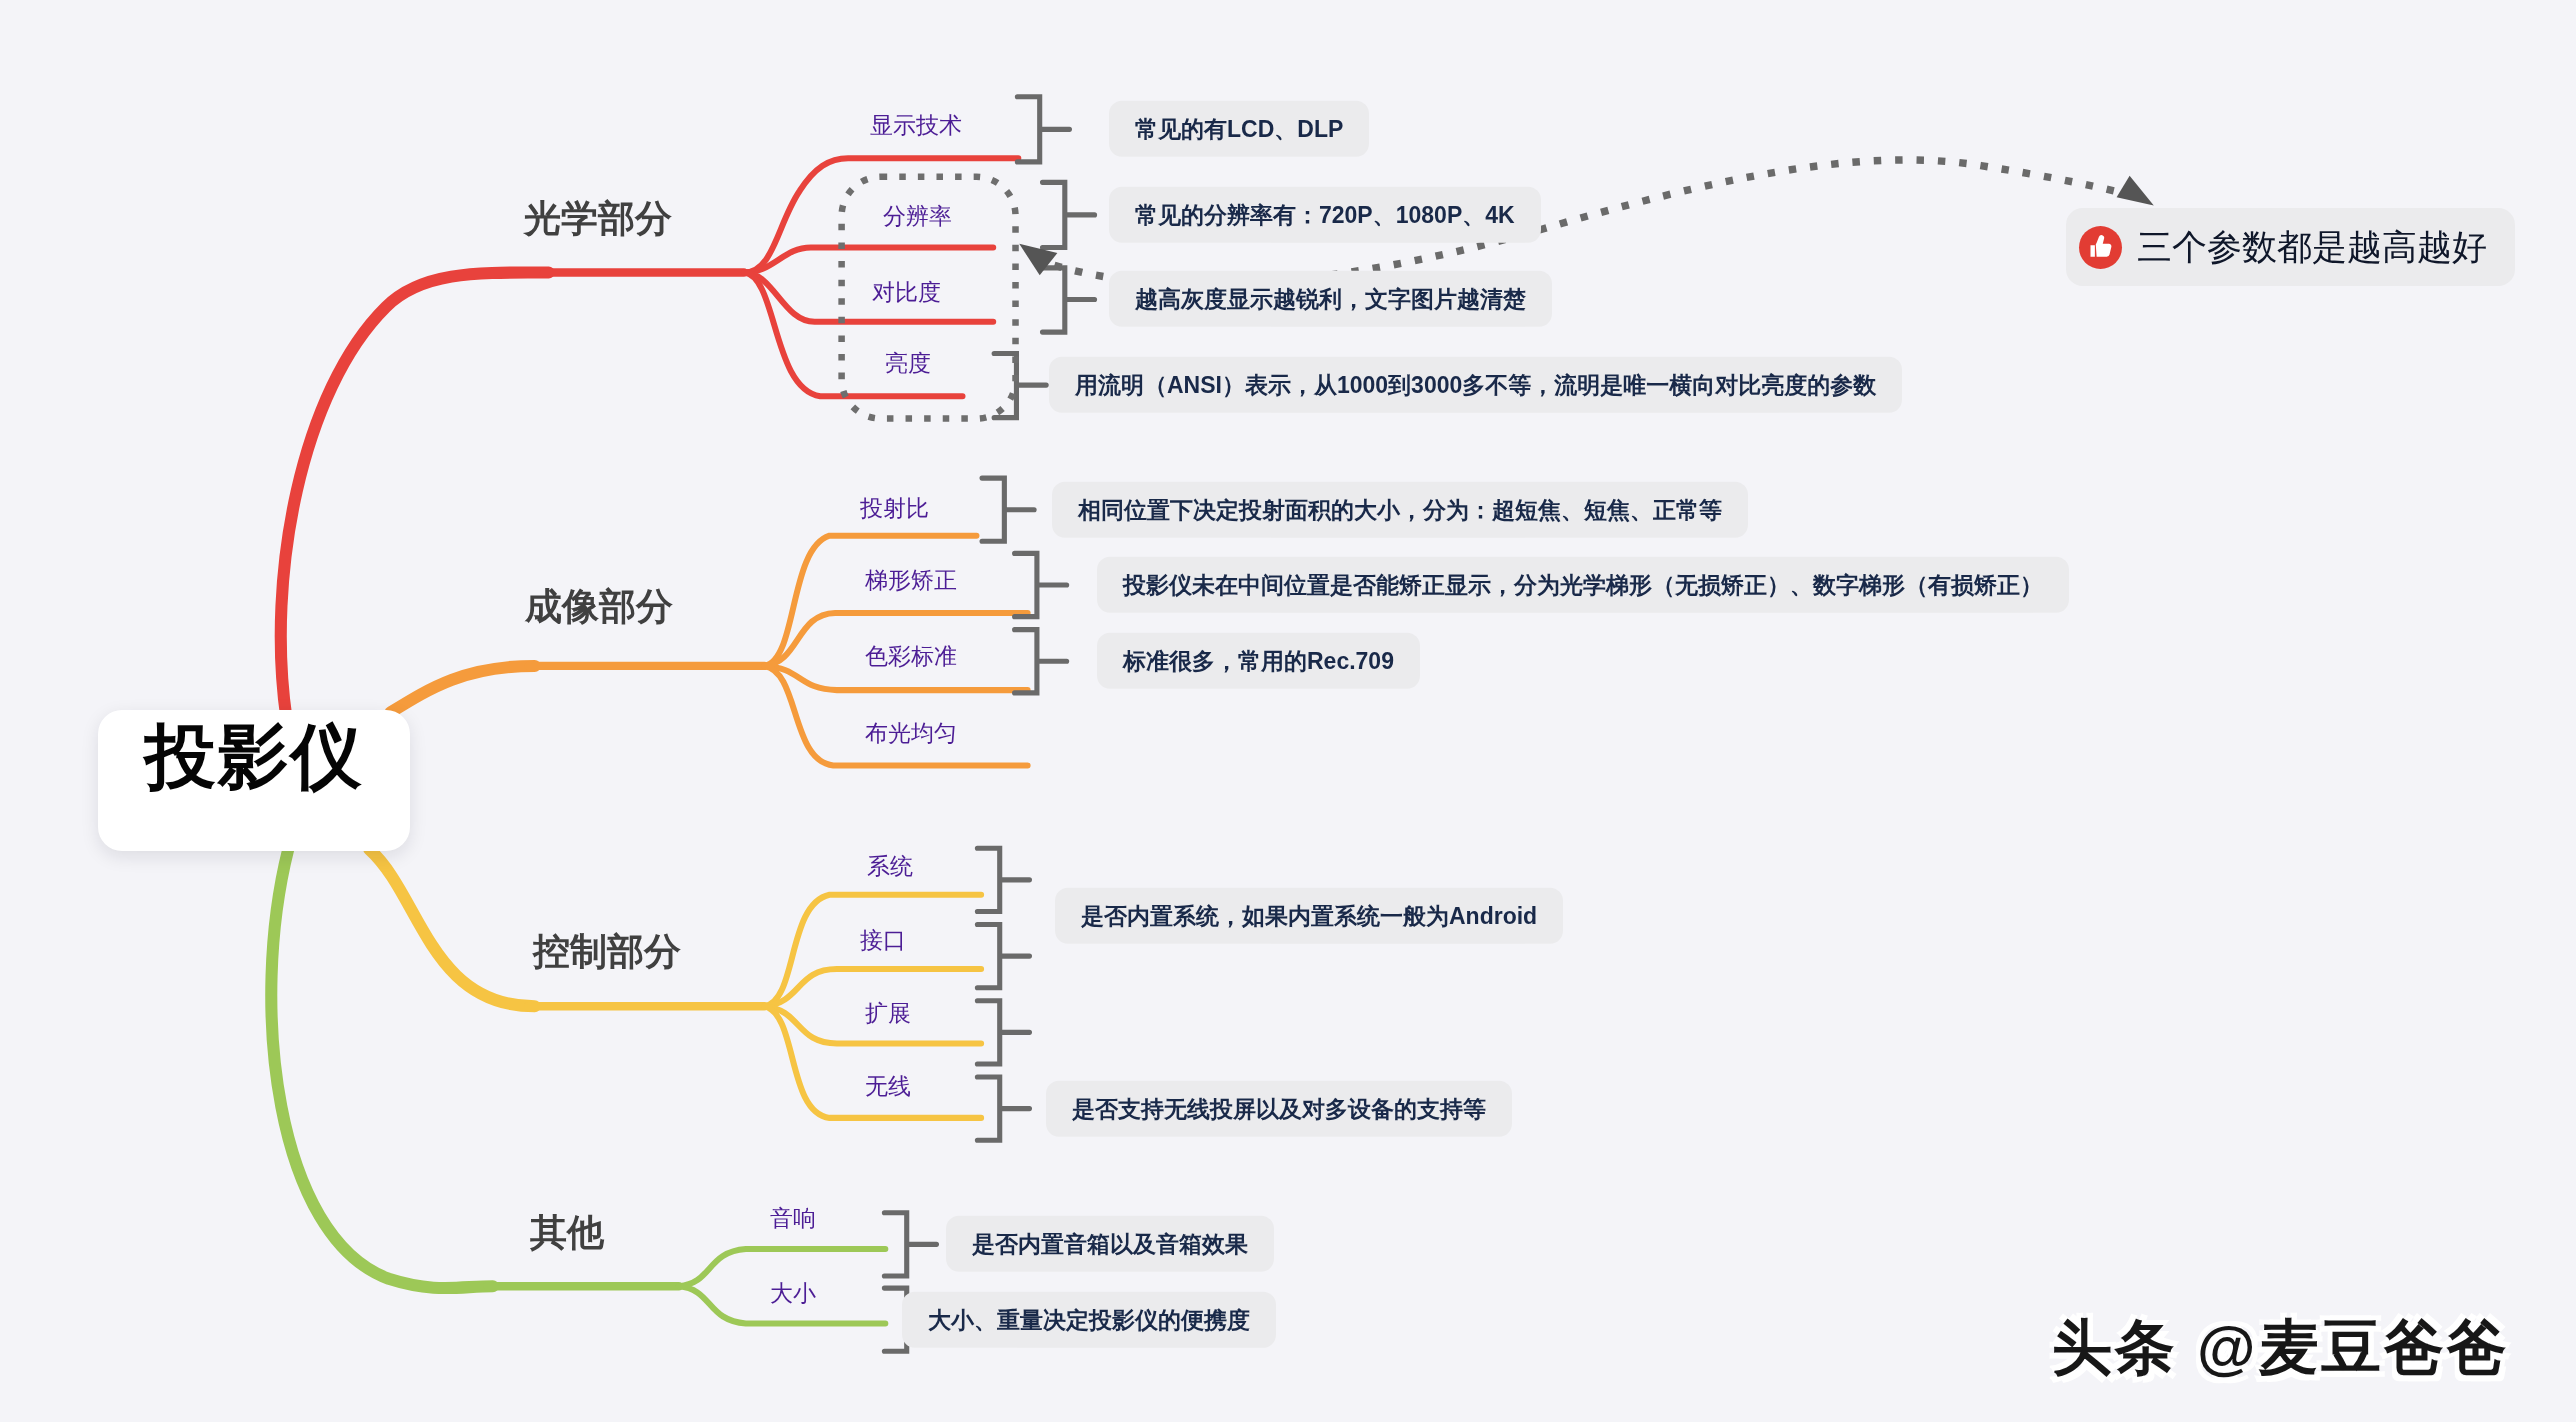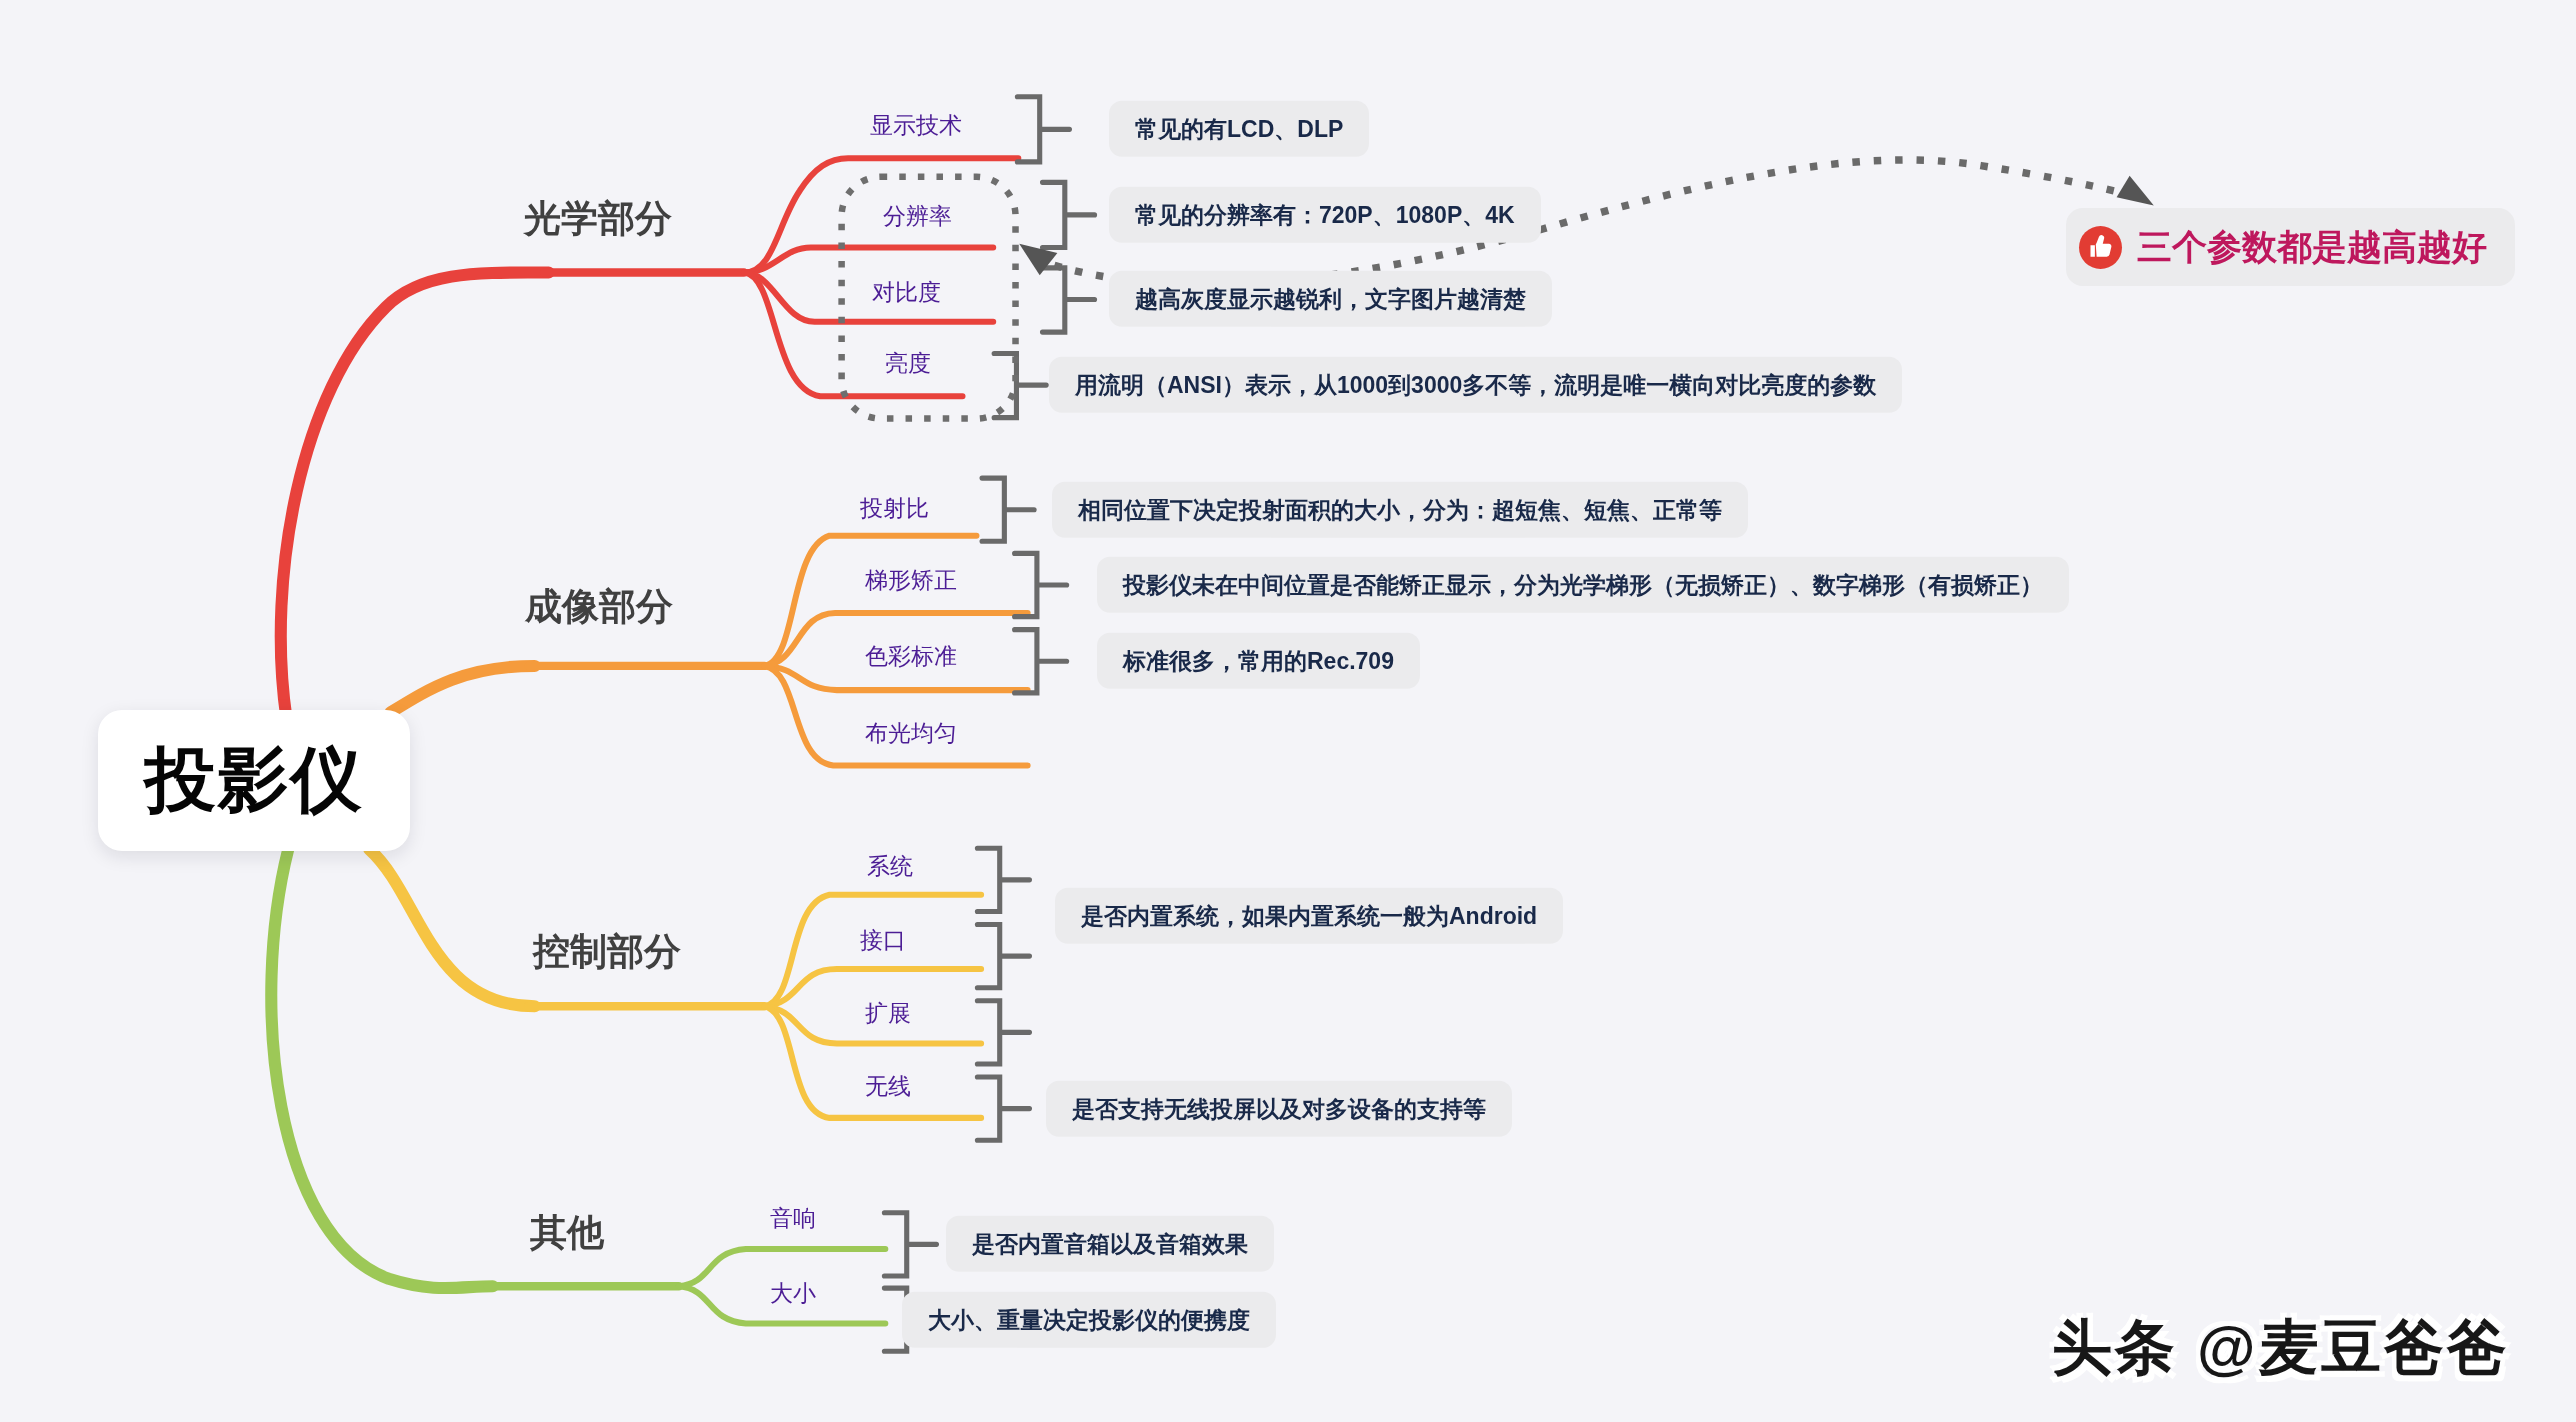--- a/index.html
+++ b/index.html
@@ -18,34 +18,34 @@
     font-size:23px;font-weight:500;color:#4c1d95;white-space:nowrap;
   }
   .note{
     position:absolute;transform:translateY(-50%);
     background:#ebebed;border-radius:13px;padding:15px 26px;
     font-size:23px;font-weight:700;color:#192949;white-space:nowrap;line-height:1.15;
   }
   .root-node{
     position:absolute;left:98px;top:710px;width:312px;height:141px;
     background:#ffffff;border-radius:24px;
-    display:flex;align-items:center;justify-content:center;
+    display:flex;align-items:flex-start;justify-content:center;
     box-shadow:0 5.6px 18.6px rgba(20,20,40,0.10);
   }
   .root-node .root-text{font-size:71px;font-weight:700;color:#050505;letter-spacing:1.9px;}
   .annotation{
     position:absolute;left:2066px;top:208px;height:78px;
     background:#ebebed;border-radius:16.7px;
     display:flex;align-items:center;gap:15px;padding:0 28px 0 13px;
   }
   .thumb-badge{
     width:43px;height:43px;border-radius:50%;background:#e23c33;
     display:flex;align-items:center;justify-content:center;flex:0 0 auto;
   }
-  .annotation .ann-text{font-size:35px;font-weight:700;color:#be185d;white-space:nowrap;}
+  .annotation .ann-text{font-size:35px;font-weight:400;color:#0f172a;white-space:nowrap;}
   .watermark{
     position:absolute;left:2052px;top:1308px;
     font-size:60px;font-weight:700;letter-spacing:2.8px;color:#171717;white-space:nowrap;
     text-shadow:5.6px 5.6px 0 #ffffff,-4.6px -4.6px 0 #ffffff,5.6px -4.6px 0 #ffffff,-4.6px 5.6px 0 #ffffff;
     text-align:center;
   }
 </style>
 </head>
 <body>
 

